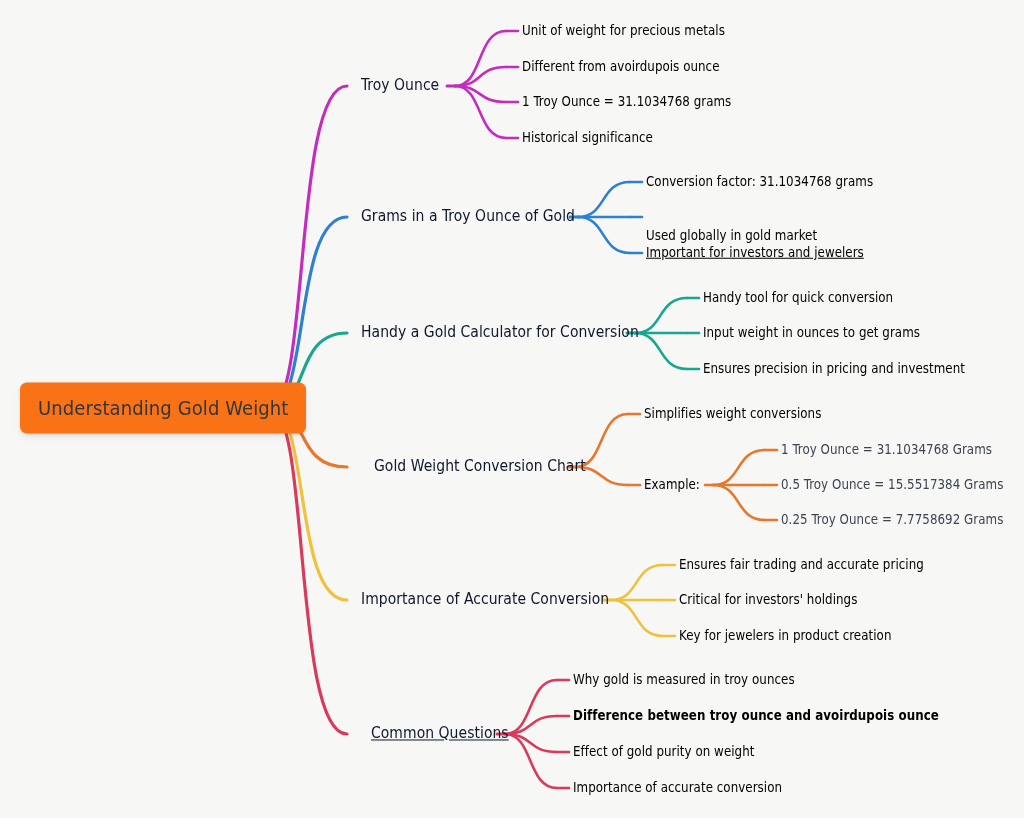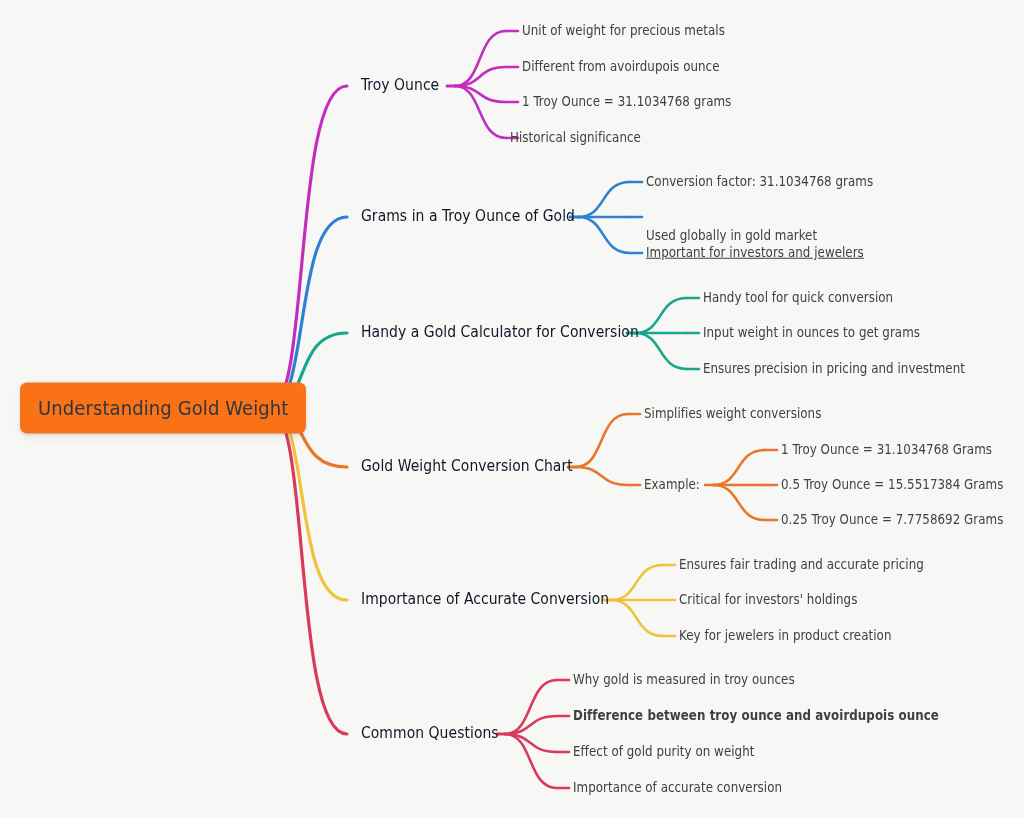--- a/index.html
+++ b/index.html
@@ -35,21 +35,21 @@
     box-shadow: 0 1px 3px rgba(0,0,0,0.10), 0 4px 10px rgba(0,0,0,0.05);
     letter-spacing: .1px;
   }
   .branch-node {
     font-size: 15.5px;
     color: #0f172a;
     letter-spacing: .05px;
   }
   .leaf-node {
     font-size: 13.2px;
-    color: #404040;
+    color: #000000;
     letter-spacing: .05px;
   }
   .subleaf-node {
     font-size: 13.2px;
     color: #3d4451;
     letter-spacing: .05px;
   }
 </style>
 </head>
 <body>
@@ -113,38 +113,38 @@
       <path d="M 557 752 L 569 752" stroke="#d93a5c" stroke-width="2.6" fill="none" stroke-linecap="round"></path>
       <path d="M 505 734 C 533.6 734, 526.84 788, 557 788" stroke="#d93a5c" stroke-width="2.6" fill="none" stroke-linecap="round"></path>
       <path d="M 557 788 L 569 788" stroke="#d93a5c" stroke-width="2.6" fill="none" stroke-linecap="round"></path>
     </svg>
   <div id="nodes">
       <div class="node root-node" style="left: 20px; top: 408px;">Understanding Gold Weight</div>
       <div class="node branch-node" style="top: 86px; left: 361px;">Troy Ounce</div>
       <div class="node leaf-node" style="top: 31px; left: 522px;">Unit of weight for precious metals</div>
       <div class="node leaf-node" style="top: 67px; left: 522px;">Different from avoirdupois ounce</div>
       <div class="node leaf-node" style="top: 102px; left: 522px;">1 Troy Ounce = 31.1034768 grams</div>
-      <div class="node leaf-node" style="top: 138px; left: 510px;">Historical significance</div>
+      <div class="node leaf-node" style="top: 138px; left: 522px;">Historical significance</div>
       <div class="node branch-node" style="top: 217px; left: 361px;">Grams in a Troy Ounce of Gold</div>
       <div class="node leaf-node" style="top: 182px; left: 646px;">Conversion factor: 31.1034768 grams</div>
       <div class="node leaf-node" style="top: 226px; left: 646px; margin-top: 10px;">Used globally in gold market</div>
       <div class="node leaf-node" style="top: 253px; left: 646px; text-decoration: underline;">Important for investors and jewelers</div>
       <div class="node branch-node" style="top: 333px; left: 361px;">Handy a Gold Calculator for Conversion</div>
       <div class="node leaf-node" style="top: 298px; left: 703px;">Handy tool for quick conversion</div>
       <div class="node leaf-node" style="top: 333px; left: 703px;">Input weight in ounces to get grams</div>
       <div class="node leaf-node" style="top: 369px; left: 703px;">Ensures precision in pricing and investment</div>
-      <div class="node branch-node" style="top: 467px; left: 361px; text-align: right;">Gold Weight Conversion Chart</div>
+      <div class="node branch-node" style="top: 467px; left: 374px; text-align: right;">Gold Weight Conversion Chart</div>
       <div class="node leaf-node" style="top: 414px; left: 644px;">Simplifies weight conversions</div>
       <div class="node leaf-node" style="top: 485px; left: 644px;">Example:</div>
       <div class="node subleaf-node" style="top: 450px; left: 781px;">1 Troy Ounce = 31.1034768 Grams</div>
       <div class="node subleaf-node" style="top: 485px; left: 781px;">0.5 Troy Ounce = 15.5517384 Grams</div>
       <div class="node subleaf-node" style="top: 520px; left: 781px;">0.25 Troy Ounce = 7.7758692 Grams</div>
       <div class="node branch-node" style="top: 600px; left: 361px;">Importance of Accurate Conversion</div>
       <div class="node leaf-node" style="top: 565px; left: 679px;">Ensures fair trading and accurate pricing</div>
       <div class="node leaf-node" style="top: 600px; left: 679px;">Critical for investors' holdings</div>
       <div class="node leaf-node" style="top: 636px; left: 679px;">Key for jewelers in product creation</div>
-      <div class="node branch-node" style="top: 734px; left: 361px;">Common Questions</div>
+      <div class="node branch-node" style="top: 734px; left: 371px; text-decoration: underline;">Common Questions</div>
       <div class="node leaf-node" style="top: 680px; left: 573px;">Why gold is measured in troy ounces</div>
       <div class="node leaf-node" style="top: 716px; left: 573px; font-weight: bold;">Difference between troy ounce and avoirdupois ounce</div>
       <div class="node leaf-node" style="top: 752px; left: 573px;">Effect of gold purity on weight</div>
       <div class="node leaf-node" style="top: 788px; left: 573px;">Importance of accurate conversion</div>
     </div>
 </div>
 
 </body></html>

